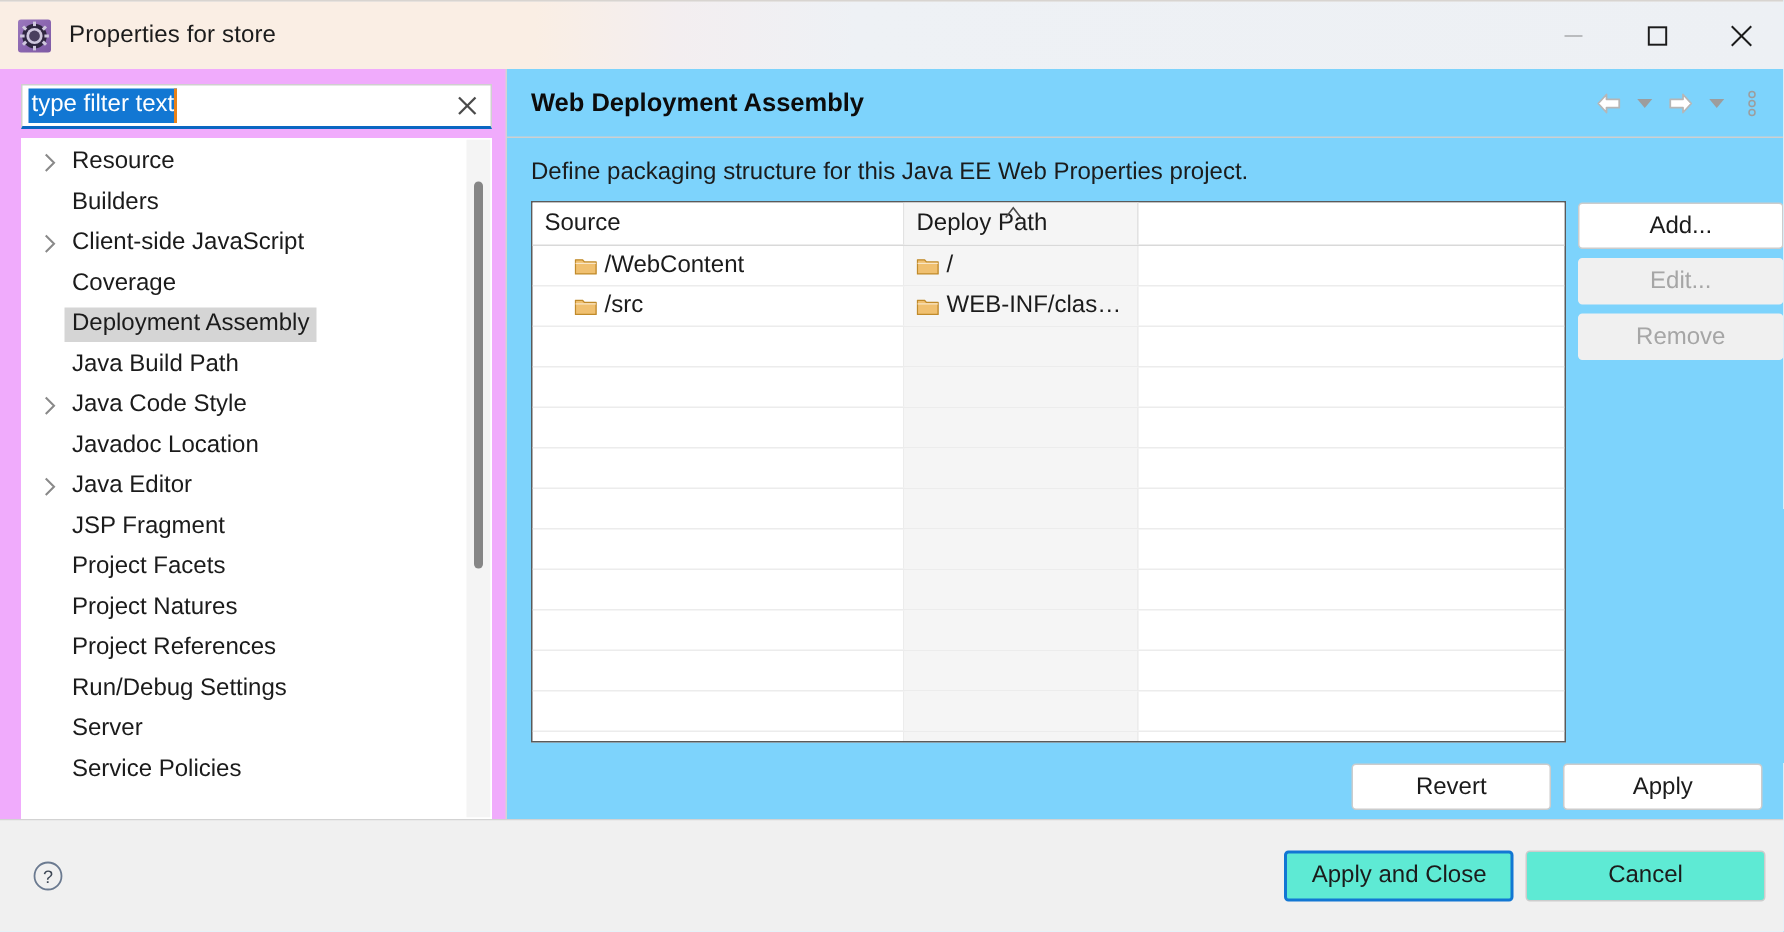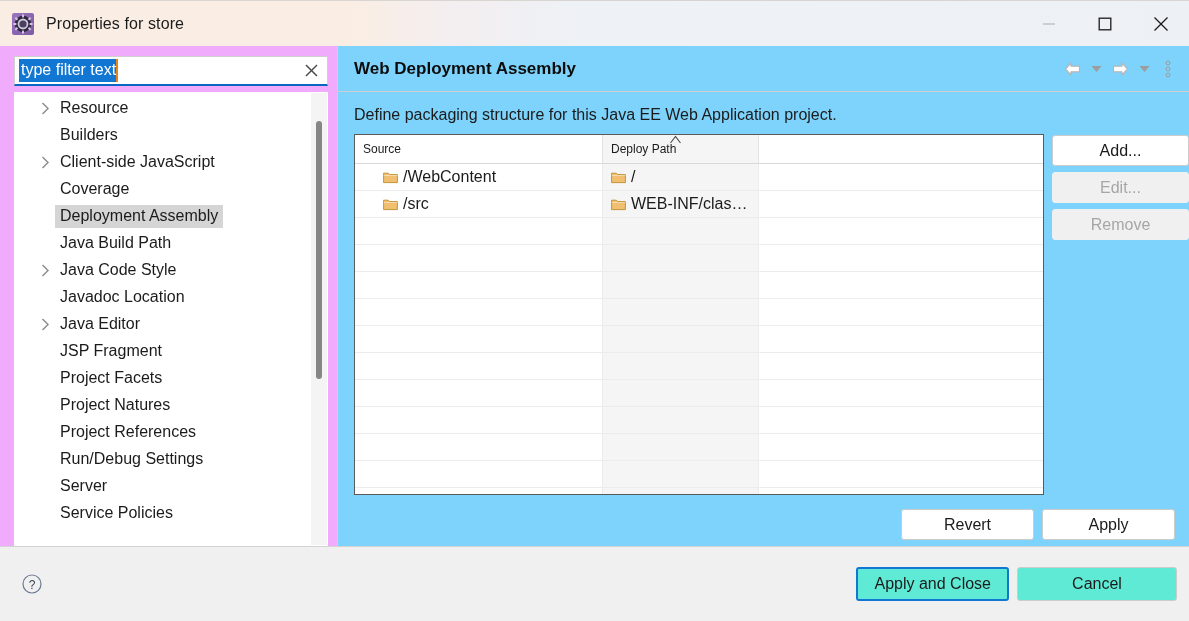--- a/index.html
+++ b/index.html
@@ -122,21 +122,21 @@
     flex: 1 1 auto;
     padding-top: 2px;
     overflow: hidden;
   }
   .tree-item {
     height: 27px;
     display: flex;
     align-items: center;
     font-size: 16px;
     color: #1b1b1b;
-    padding-left: 20px;
+    padding-left: 8px;
     white-space: nowrap;
   }
   .tree-item .chev {
     width: 20px;
     flex: 0 0 20px;
     display: flex; align-items: center; justify-content: center;
   }
   .tree-item .lbl { padding: 2px 5px 3px 5px; }
   .tree-item.selected .lbl { background: #d5d5d5; }
 
@@ -220,21 +220,21 @@
     overflow: hidden;
     position: relative;
   }
   .thead {
     display: flex;
     height: 29px;
     background: #ffffff;
     border-bottom: 1px solid #d9d9d9;
   }
   .th {
-    font-size: 12px;
+    font-size: 16px;
     color: #1b1b1b;
     display: flex;
     align-items: center;
     padding-left: 8px;
     position: relative;
     border-right: 1px solid #e2e2e2;
   }
   .th.c1 { width: 248px; flex: 0 0 248px; }
   .th.c2 { width: 156px; flex: 0 0 156px; background:#f5f5f5; }
   .th.c3 { flex: 1 1 auto; border-right: none; }
@@ -513,21 +513,21 @@
           <div class="ni">
             <svg width="6" height="18" viewBox="0 0 6 18">
               <circle cx="3" cy="3" r="2" fill="none" stroke="#9d9d9d" stroke-width="1"></circle>
               <circle cx="3" cy="9" r="2" fill="none" stroke="#9d9d9d" stroke-width="1"></circle>
               <circle cx="3" cy="15" r="2" fill="none" stroke="#9d9d9d" stroke-width="1"></circle>
             </svg>
           </div>
         </div>
       </div>
 
-      <div class="page-desc">Define packaging structure for this Java EE Web Application project.</div>
+      <div class="page-desc">Define packaging structure for this Java EE Web Properties project.</div>
 
       <div class="content-row">
 
         <div class="table-box">
           <div class="thead">
             <div class="th c1">
               <span>Source</span>
             </div>
             <div class="th c2">
               <span>Deploy Path</span>

